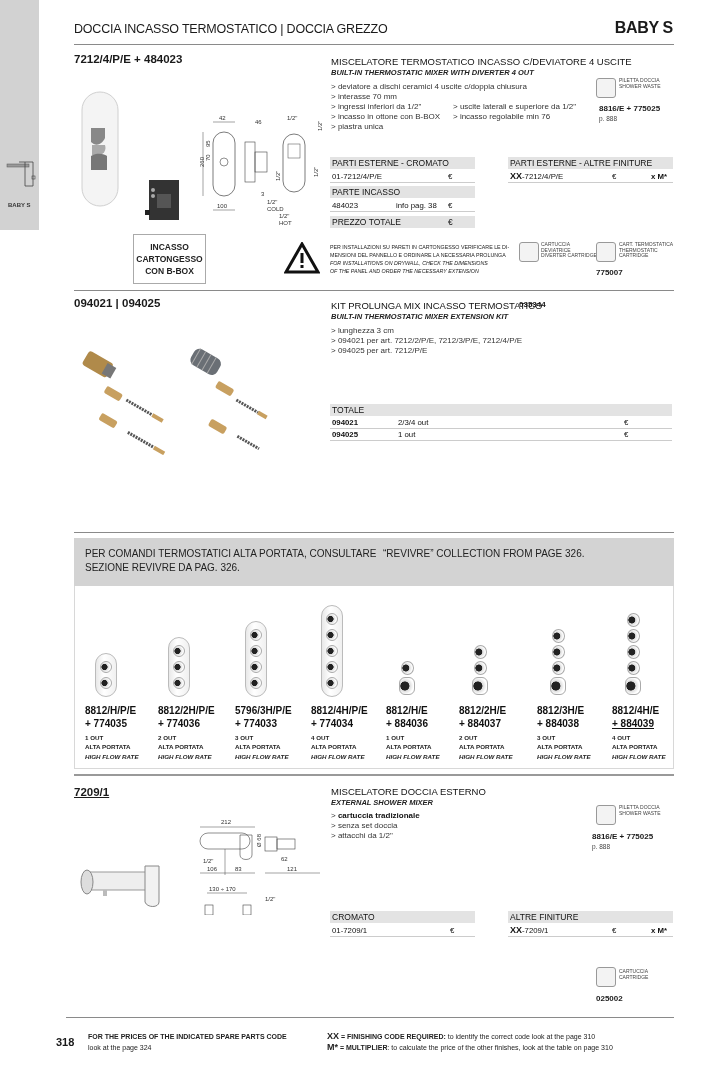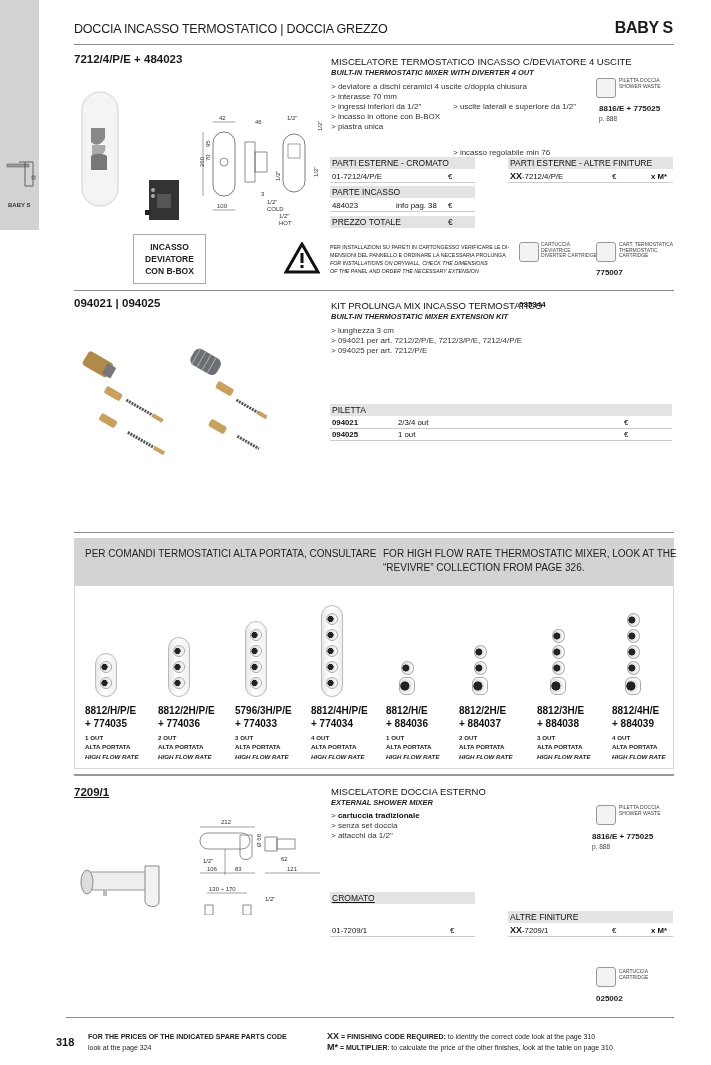--- a/index.html
+++ b/index.html
@@ -54,21 +54,21 @@
 <div class="abs hdr-brand">BABY S</div>
 <div class="abs rule" style="top:44px;"></div>
 
 <div class="abs code" style="left:74px;top:53px;">7212/4/P/E + 484023</div>
 <div class="abs ptitle" style="left:331px;top:56px;">MISCELATORE TERMOSTATICO INCASSO C/DEVIATORE 4 USCITE</div>
 <div class="abs psub" style="left:331px;top:68px;">BUILT-IN THERMOSTATIC MIXER WITH DIVERTER 4 OUT</div>
 <div class="abs feat" style="left:331px;top:82px;width:260px;">
   <div>&gt; deviatore a dischi ceramici 4 uscite c/doppia chiusura</div>
   <div>&gt; interasse 70 mm</div>
   <div style="position:relative;height:10px;"><span>&gt; ingressi inferiori da 1/2"</span><span style="position:absolute;left:122px;">&gt; uscite laterali e superiore da 1/2"</span></div>
-  <div style="position:relative;height:10px;"><span>&gt; incasso in ottone con B-BOX</span><span style="position:absolute;left:122px;margin-top:36px;">&gt; incasso regolabile min 76</span></div>
+  <div style="position:relative;height:10px;"><span>&gt; incasso in ottone con B-BOX</span><span style="position:absolute;left:122px;">&gt; incasso regolabile min 76</span></div>
   <div>&gt; piastra unica</div>
 </div>
 
 <svg class="abs" style="left:65px;top:90px;width:70px;height:120px;" viewBox="0 0 70 120">
   <rect x="17" y="2" width="36" height="114" rx="18" fill="#f4f4f4" stroke="#d0d0d0"></rect>
   <path d="M26 38 h14 v10 c-4 8 -10 8 -14 4z" fill="#888"></path>
   <path d="M27 55 h13 c2 6 -2 12 -13 10z" fill="#aaa"></path>
   <path d="M26 66 c6 -4 14 -2 16 0 v14 h-16z" fill="#777"></path>
 </svg>
 <svg class="abs" style="left:143px;top:178px;width:42px;height:45px;" viewBox="0 0 42 45">
@@ -100,21 +100,21 @@
     <text x="72" y="99">COLD</text>
   <text x="84" y="106">1/2"</text>
     <text x="84" y="113">HOT</text>
   <text x="120" y="20" transform="rotate(-90 123 16)">1/2"</text>
   <text x="78" y="70" transform="rotate(-90 81 66)">1/2"</text>
   <text x="116" y="66" transform="rotate(-90 119 62)">1/2"</text>
 </svg>
 
 <div class="abs boxlabel">
   <div>INCASSO</div>
-  <div>DEVIATORE</div>
+  <div>CARTONGESSO</div>
   <div>CON B-BOX</div>
 </div>
 
 <div class="abs iconbox" style="left:596px;top:78px;"></div>
 <div class="abs tiny" style="left:619px;top:78px;">
   <div>PILETTA DOCCIA</div>
   <div>SHOWER WASTE</div>
 </div>
 <div class="abs bold" style="left:599px;top:104px;font-size:8px;">8816/E + 775025</div>
 <div class="abs small" style="left:599px;top:115px;">p. 888</div>
@@ -214,40 +214,40 @@
       <rect x="185" y="58" width="10" height="4" fill="#c8a060"></rect>
     </g>
   <g transform="rotate(30 140 80)">
       <rect x="134" y="76" width="18" height="8" rx="2" fill="#c8a060"></rect>
     </g>
   <g transform="rotate(30 170 98)">
       <line x1="160" y1="96" x2="185" y2="96" stroke="#555" stroke-width="3" stroke-dasharray="2,1"></line>
     </g>
 </svg>
 
-<div class="abs gbar" style="left:330px;top:404px;width:342px;">PILETTA</div>
+<div class="abs gbar" style="left:330px;top:404px;width:342px;">TOTALE</div>
 <div class="abs prow" style="left:330px;top:417px;width:342px;height:12px;line-height:12px;">
   <span class="bold">094021</span>
   <span style="position:absolute;left:68px;">2/3/4 out</span>
   <span style="position:absolute;left:294px;">€</span>
 </div>
 <div class="abs prow" style="left:330px;top:429px;width:342px;height:12px;line-height:12px;">
   <span class="bold">094025</span>
   <span style="position:absolute;left:68px;">1 out</span>
   <span style="position:absolute;left:294px;">€</span>
 </div>
 
 <div class="abs rule" style="top:532px;"></div>
 
 <div class="abs revivre-band"></div>
 <div class="abs revtext" style="left:85px;top:547px;">
   <div>PER COMANDI TERMOSTATICI ALTA PORTATA, CONSULTARE</div>
+  <div>SEZIONE REVIVRE DA PAG. 326.</div>
 </div>
 <div class="abs revtext" style="left:383px;top:547px;">
-  <div>FOR HIGH FLOW RATE THERMOSTATIC MIXER, LOOK AT THE</div>
   <div>“REVIVRE” COLLECTION FROM PAGE 326.</div>
 </div>
 <div class="abs revivre-box"></div>
 <div id="revivre-items">
     <div>
       <div class="plate" style="left: 95px; top: 653px; width: 22px; height: 44px;"></div>
       <div class="knob" style="left: 100px; top: 661px;"></div>
       <div class="knob" style="left: 100px; top: 677px;"></div>
       <div class="abs rcode" style="left: 85px; top: 704px;">8812/H/P/E</div>
       <div class="abs rcode" style="left: 85px; top: 717px;">+ 774035</div>
@@ -321,21 +321,21 @@
       <div class="abs rdesc bold" style="left: 537px; top: 742px;">ALTA PORTATA</div>
       <div class="abs rdesc bold" style="left: 537px; top: 752px; font-style: italic;">HIGH FLOW RATE</div>
     </div>
     <div>
       <div class="knob" style="width: 13px; height: 14px; border-radius: 50%; left: 627px; top: 613px;"></div>
       <div class="knob" style="width: 13px; height: 14px; border-radius: 50%; left: 627px; top: 629px;"></div>
       <div class="knob" style="width: 13px; height: 14px; border-radius: 50%; left: 627px; top: 645px;"></div>
       <div class="knob" style="width: 13px; height: 14px; border-radius: 50%; left: 627px; top: 661px;"></div>
       <div class="knob" style="width: 16px; height: 18px; border-radius: 6px; left: 625px; top: 677px;"></div>
       <div class="abs rcode" style="left: 612px; top: 704px;">8812/4H/E</div>
-      <div class="abs rcode" style="left: 612px; top: 717px;">+ 884039</div>
+      <div class="abs rcode" style="left: 612px; top: 717px; text-decoration: underline;">+ 884039</div>
       <div class="abs rdesc bold" style="left: 612px; top: 733px;">4 OUT</div>
       <div class="abs rdesc bold" style="left: 612px; top: 742px;">ALTA PORTATA</div>
       <div class="abs rdesc bold" style="left: 612px; top: 752px; font-style: italic;">HIGH FLOW RATE</div>
     </div>
   </div>
 
 <div class="abs rule thick" style="top:774px;"></div>
 
 <div class="abs code" style="left:74px;top:786px;text-decoration:underline;">7209/1</div>
 <div class="abs ptitle" style="left:331px;top:786px;">MISCELATORE DOCCIA ESTERNO</div>
@@ -376,21 +376,21 @@
 </svg>
 
 <div class="abs iconbox" style="left:596px;top:805px;"></div>
 <div class="abs tiny" style="left:619px;top:805px;">
   <div>PILETTA DOCCIA</div>
   <div>SHOWER WASTE</div>
 </div>
 <div class="abs bold" style="left:592px;top:832px;font-size:8px;">8816/E + 775025</div>
 <div class="abs small" style="left:592px;top:843px;">p. 888</div>
 
-<div class="abs gbar" style="left:330px;top:892px;width:145px;text-decoration:underline;">CROMATO</div>
+<div class="abs gbar" style="left:330px;top:911px;width:145px;">CROMATO</div>
 <div class="abs prow" style="left:330px;top:924px;width:145px;">
   <span>01-7209/1</span>
   <span style="position:absolute;left:120px;">€</span>
 </div>
 <div class="abs gbar" style="left:508px;top:911px;width:165px;">ALTRE FINITURE</div>
 <div class="abs prow" style="left:508px;top:924px;width:165px;">
   <span class="bold" style="font-size:9px;">XX</span><span>-7209/1</span>
   <span style="position:absolute;left:104px;">€</span>
   <span class="bold" style="position:absolute;left:143px;">x M*</span>
 </div>

